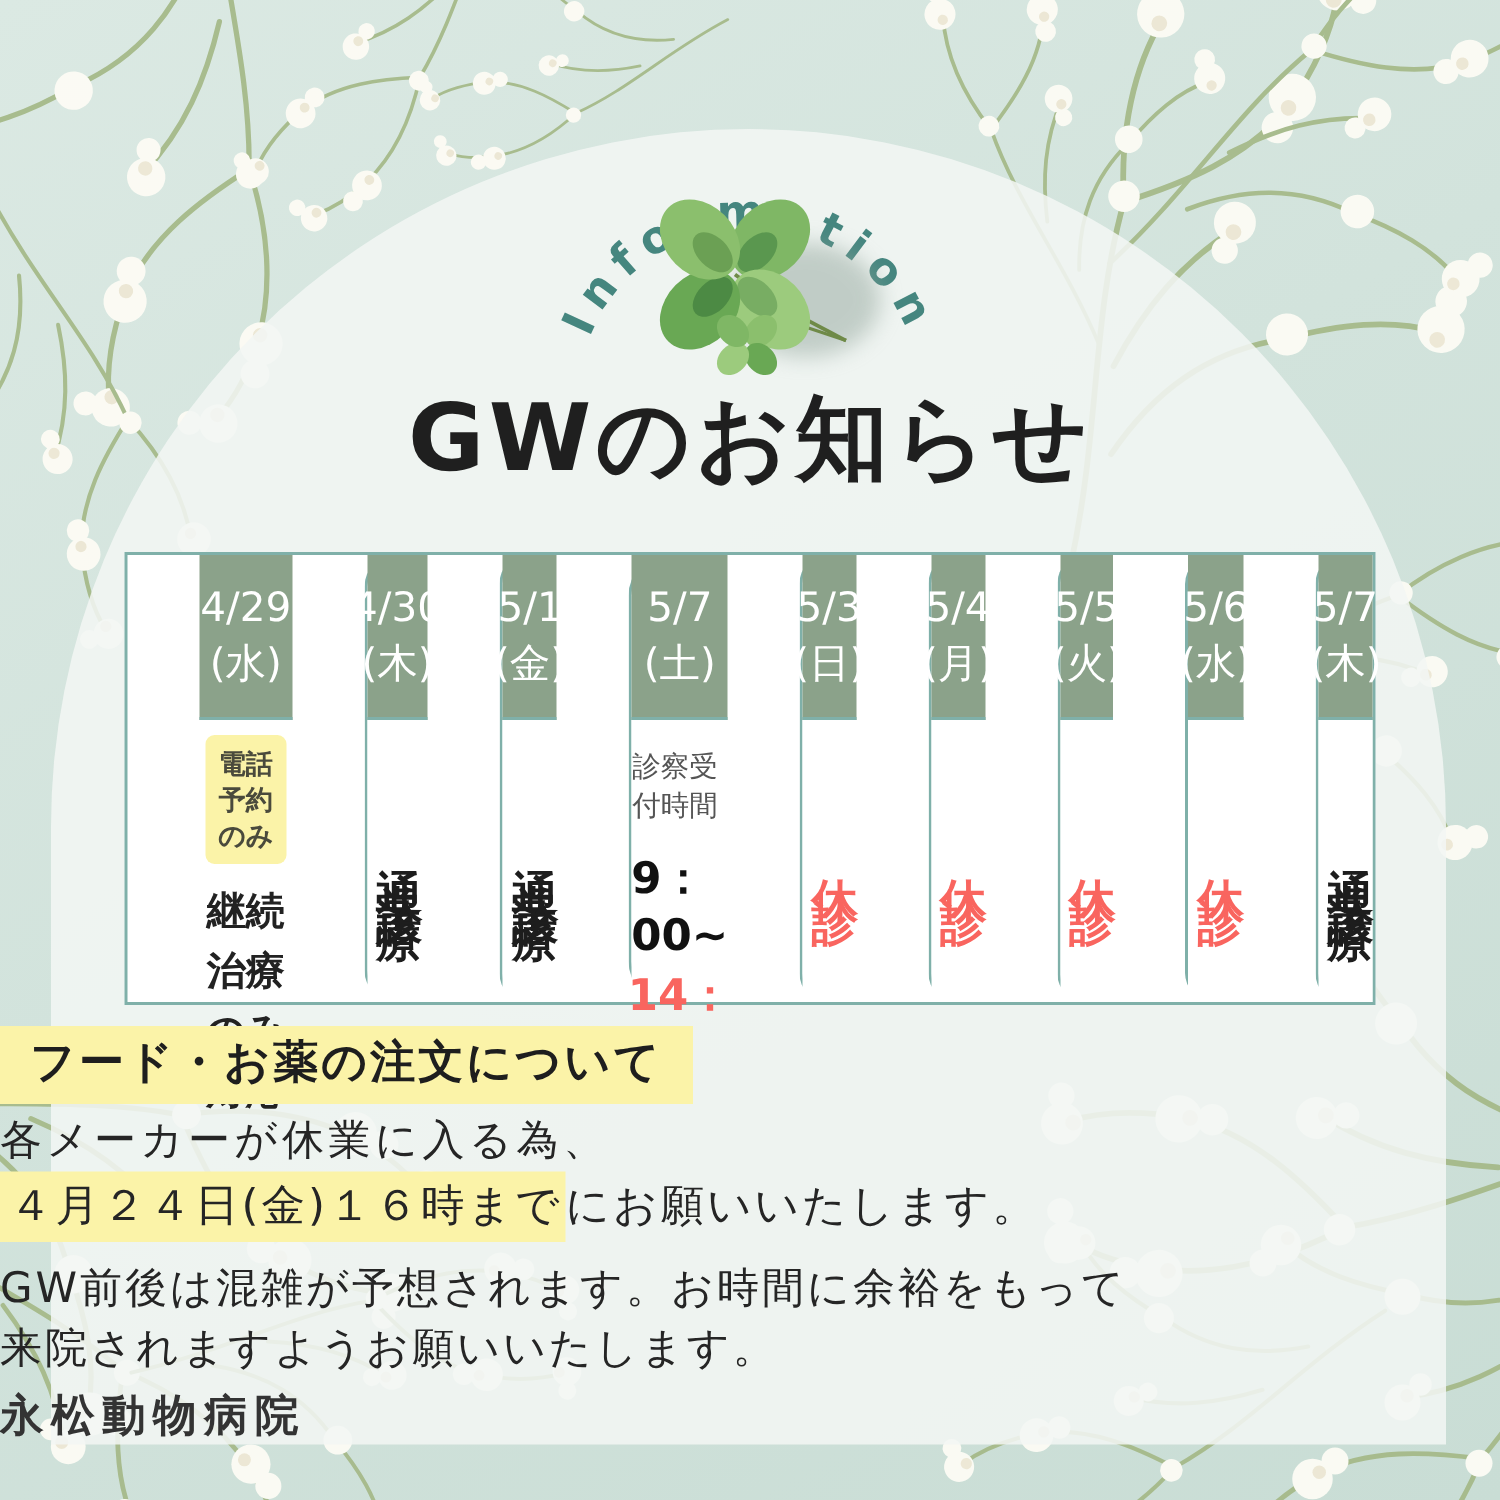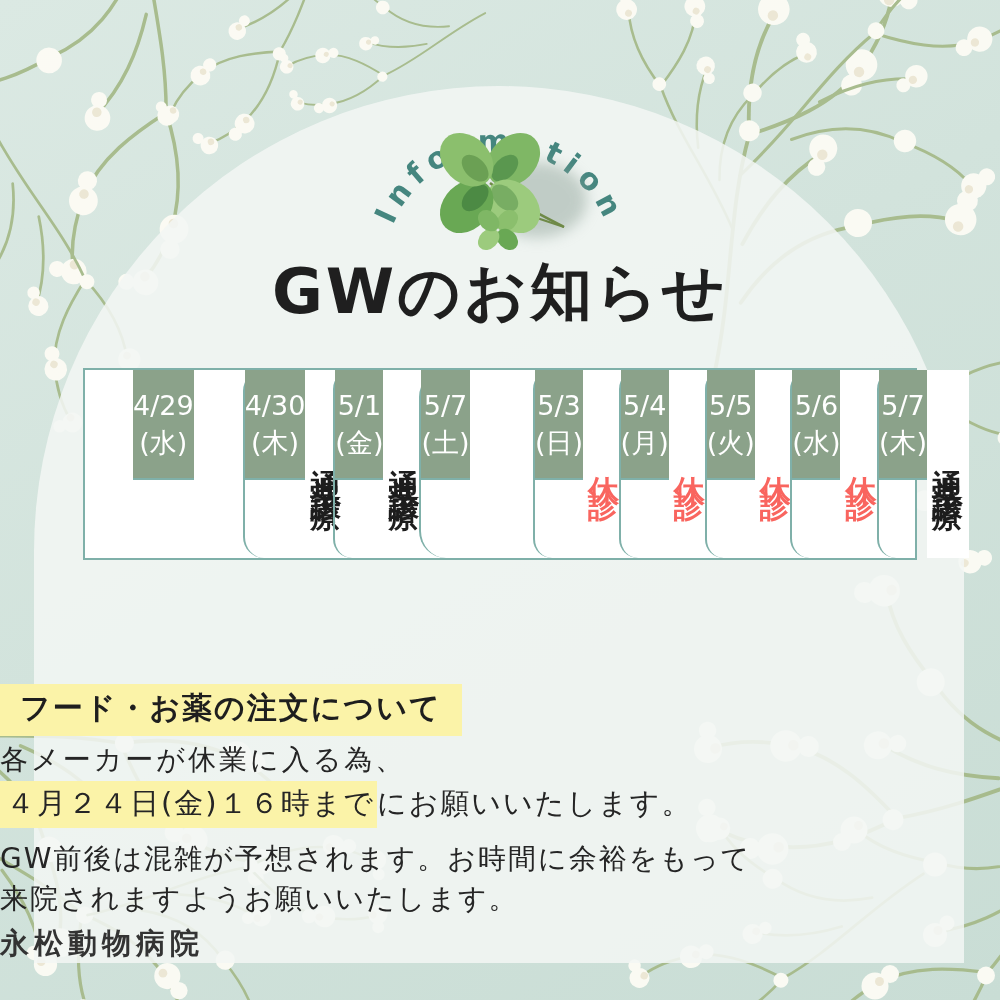--- a/index.html
+++ b/index.html
@@ -16,21 +16,21 @@
 
   
   .header-art{position:absolute;left:330px;top:84px;width:340px;height:186px;}
 
   .page-title{position:absolute;left:0;top:250px;width:100%;text-align:center;
               font-size:62px;font-weight:700;letter-spacing:3px;color:#1f1f1f;}
 
   
   .sched{position:absolute;left:83px;top:368px;width:834px;display:flex;
          border:2px solid #7fb0a9;background:#fff;box-sizing:border-box;}
-  .sched-col{display:flex;flex-direction:row;flex-basis:0;min-width:0;margin-left:48px;}
+  .sched-col{display:flex;flex-direction:column;flex-basis:0;min-width:0;margin-left:48px;}
   .sched-col + .sched-col{border-left:2px solid #7fb0a9;border-radius:27px;}
   .sched-th{height:110px;box-sizing:border-box;background:#8ba28a;color:#fff;
             border-bottom:2px solid #7fb0a9;display:flex;flex-direction:column;
             align-items:center;justify-content:center;font-size:27px;line-height:37px;}
   .sched-td{height:188px;background:#fff;display:flex;flex-direction:column;
             align-items:center;color:#222;}
   .vert{writing-mode:vertical-rl;font-size:31px;font-weight:700;letter-spacing:10px;
         margin:auto;color:#1d1d1d;}
   .vert.closed{color:#f9655f;letter-spacing:13px;}
   .badge{background:#fbf3a8;border-radius:6px;font-size:18px;font-weight:700;color:#4a4a3c;
@@ -165,20 +165,24 @@
   </svg>
 
   <div class="page-title">GWのお知らせ</div>
 
   <div class="sched">
       <div class="sched-col" style="flex-grow: 135;">
         <div class="sched-th">
           <div>4/29</div>
           <div>(水)</div>
         </div>
+        <div class="sched-td">
+          <div class="badge">電話予約のみ</div>
+          <div class="limited-text">継続治療<br>のみ対応</div>
+        </div>
       </div>
       <div class="sched-col" style="flex-grow: 89;">
         <div class="sched-th">
           <div>4/30</div>
           <div>(木)</div>
         </div>
         <div class="sched-td">
           <div class="vert">通常診療</div>
         </div>
       </div>
@@ -188,20 +192,25 @@
           <div>(金)</div>
         </div>
         <div class="sched-td">
           <div class="vert">通常診療</div>
         </div>
       </div>
       <div class="sched-col" style="flex-grow: 139;">
         <div class="sched-th">
           <div>5/7</div>
           <div>(土)</div>
+        </div>
+        <div class="sched-td">
+          <div class="hours-label">診察受付時間</div>
+          <div class="hours-from">9：00~</div>
+          <div class="hours-to">14：00</div>
         </div>
       </div>
       <div class="sched-col" style="flex-grow: 78;">
         <div class="sched-th">
           <div>5/3</div>
           <div>(日)</div>
         </div>
         <div class="sched-td">
           <div class="vert closed">休診</div>
         </div>

